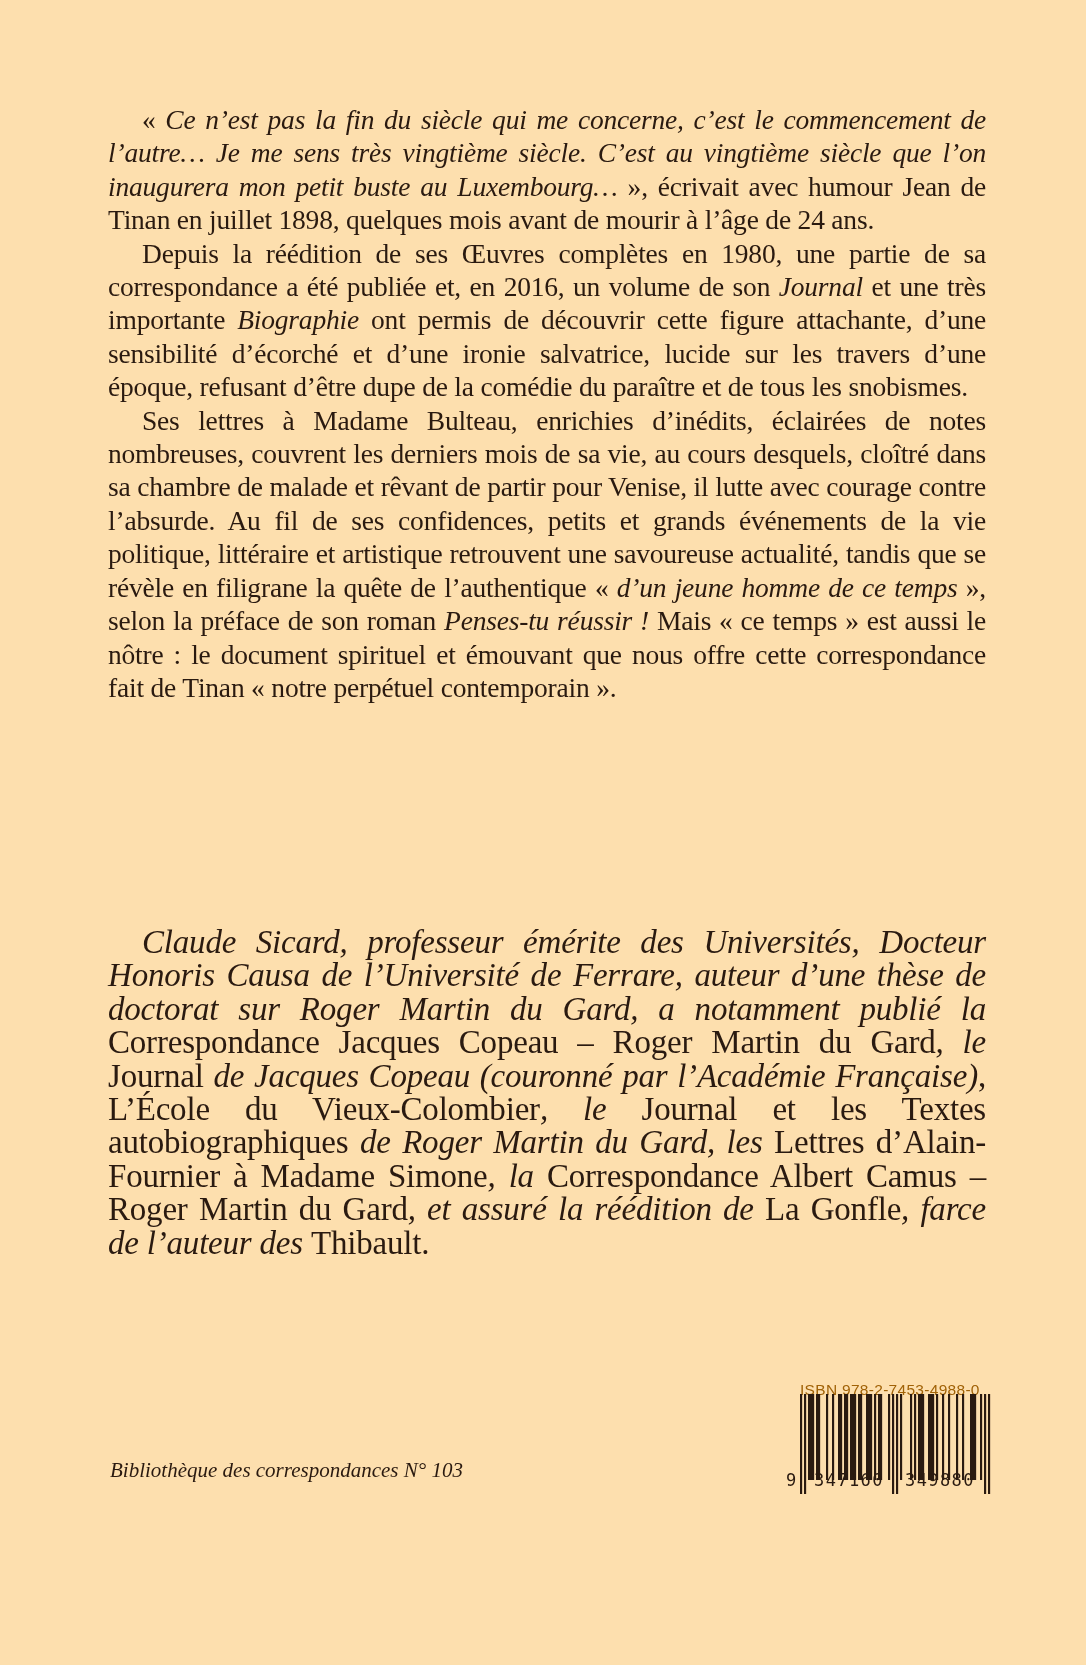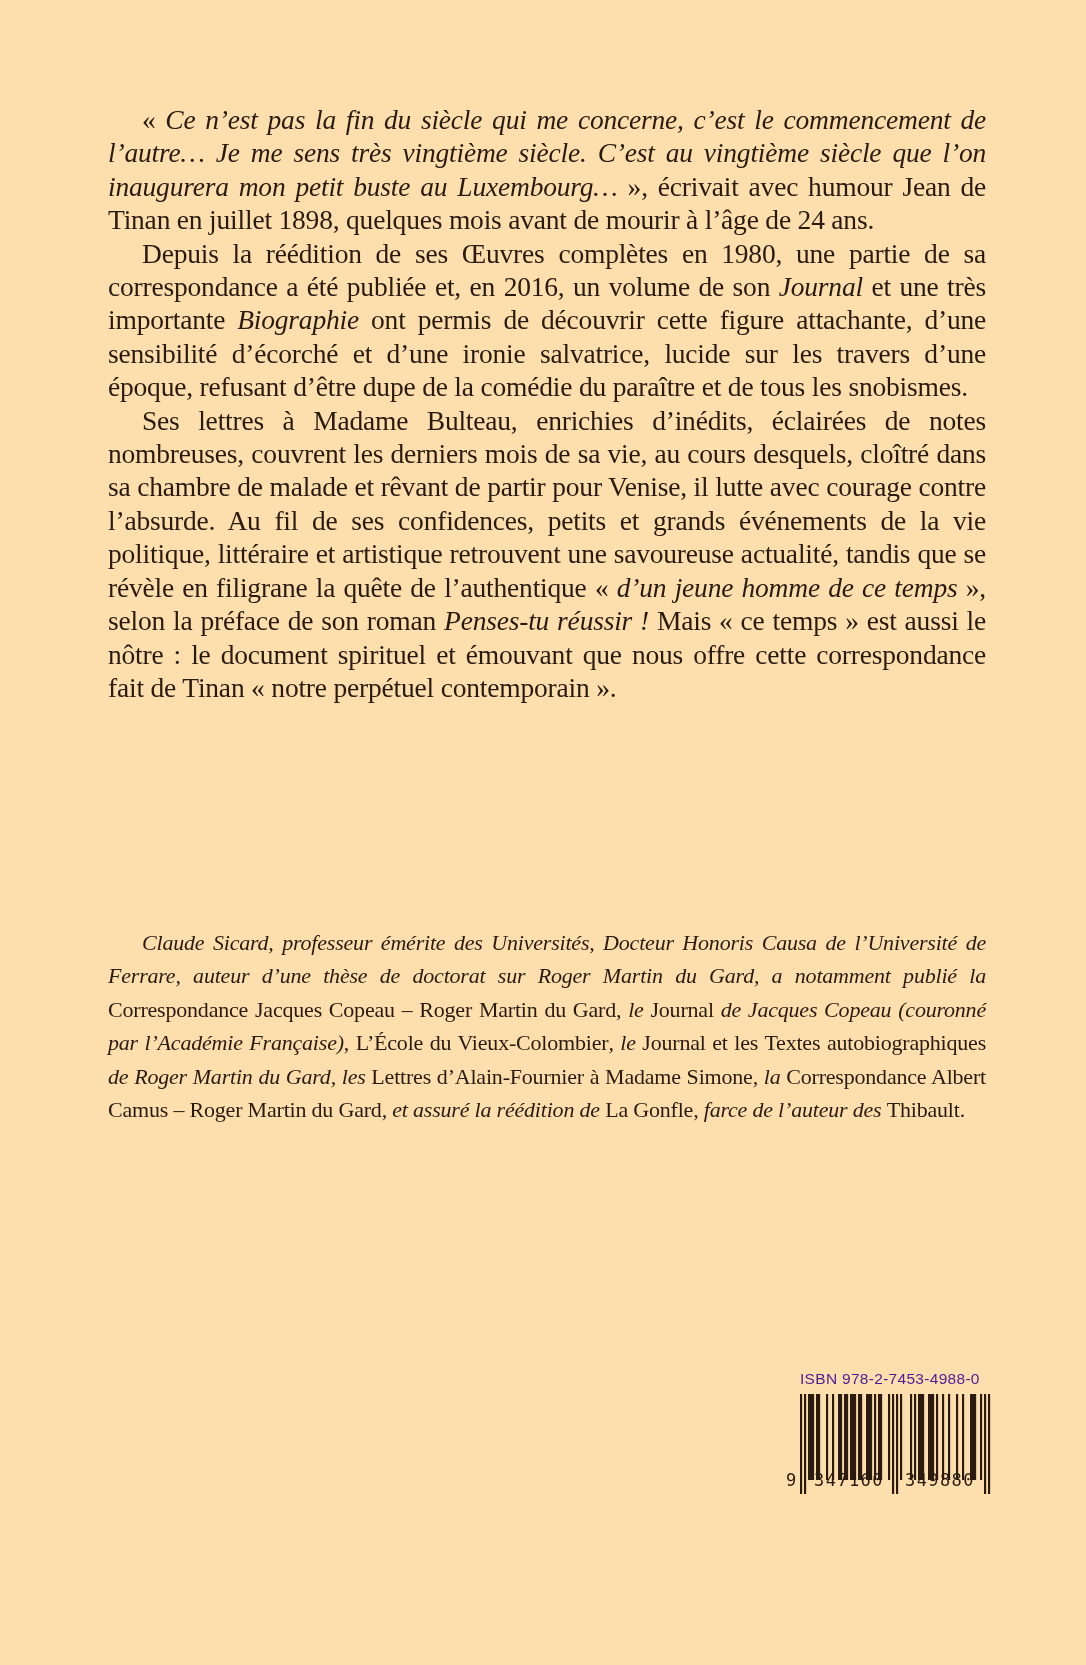--- a/index.html
+++ b/index.html
@@ -22,40 +22,40 @@
     font-size: 27.5px;
     line-height: 33.4px;
     text-align: justify;
     letter-spacing: -0.2px;
   }
   .body-text p { margin: 0; text-indent: 34px; }
   .bio {
     position: absolute;
     left: 108px; top: 926px; width: 878px;
     font-family: "Liberation Serif", "DejaVu Serif", serif;
-    font-size: 22px;
+    font-size: 33px;
     line-height: 33.4px;
     text-align: justify;
     letter-spacing: -0.2px;
   }
   .bio p { margin: 0; text-indent: 34px; }
   i { font-style: italic; }
   .series {
     position: absolute; left: 110px; top: 1458px;
     font-family: "Liberation Serif", "DejaVu Serif", serif;
     font-style: italic; font-size: 21px;
   }
   .isbn-block {
     position: absolute; left: 800px; top: 1370px; width: 200px; height: 130px;
   }
   .isbn-label {
-    position: absolute; left: 0; top: 0;
+    position: absolute; left: 0; top: 11px;
     font-family: "Liberation Sans", "DejaVu Sans", sans-serif;
     font-size: 15.5px; letter-spacing: 0.3px; white-space: nowrap;
-    color: #4c1d95;
+    color: #a16207;
   }
   .barcode-svg { position: absolute; left: 0; top: 24px; }
   .barcode-digits {
     position: absolute; top: 100px;
     font-family: "DejaVu Sans Mono", "Liberation Mono", monospace;
     font-size: 17px; color: #2a1a10; white-space: nowrap;
   }
 </style>
 </head>
 <body>
@@ -65,20 +65,21 @@
   <div class="body-text" id="blurb">
       <p><span>« </span><i>Ce n’est pas la fin du siècle qui me concerne, c’est le commencement de l’autre… Je me sens très vingtième siècle. C’est au vingtième siècle que l’on inaugurera mon petit buste au Luxembourg…</i><span> », écrivait avec humour Jean de Tinan en juillet 1898, quelques mois avant de mourir à l’âge de 24 ans.</span></p>
       <p><span>Depuis la réédition de ses Œuvres complètes en 1980, une partie de sa correspondance a été publiée et, en 2016, un volume de son </span><i>Journal</i><span> et une très importante </span><i>Biographie</i><span> ont permis de découvrir cette figure attachante, d’une sensibilité d’écorché et d’une ironie salvatrice, lucide sur les travers d’une époque, refusant d’être dupe de la comédie du paraître et de tous les snobismes.</span></p>
       <p><span>Ses lettres à Madame Bulteau, enrichies d’inédits, éclairées de notes nombreuses, couvrent les derniers mois de sa vie, au cours desquels, cloîtré dans sa chambre de malade et rêvant de partir pour Venise, il lutte avec courage contre l’absurde. Au fil de ses confidences, petits et grands événements de la vie politique, littéraire et artistique retrouvent une savoureuse actualité, tandis que se révèle en filigrane la quête de l’authentique « </span><i>d’un jeune homme de ce temps</i><span> », selon la préface de son roman </span><i>Penses-tu réussir !</i><span> Mais « ce temps » est aussi le nôtre : le document spirituel et émouvant que nous offre cette correspondance fait de Tinan « notre perpétuel contemporain ».</span></p>
     </div>
 
   <div class="bio" id="bio">
       <p><i>Claude Sicard, professeur émérite des Universités, Docteur Honoris Causa de l’Université de Ferrare, auteur d’une thèse de doctorat sur Roger Martin du Gard, a notamment publié la </i><span>Correspondance Jacques Copeau – Roger Martin du Gard</span><i>, le </i><span>Journal</span><i> de Jacques Copeau (couronné par l’Académie Française)</i><span>, L’École du Vieux-Colombier</span><i>, le </i><span>Journal</span><span> et les </span><span>Textes autobiographiques</span><i> de Roger Martin du Gard, les </i><span>Lettres d’Alain-Fournier à Madame Simone</span><i>, la </i><span>Correspondance Albert Camus – Roger Martin du Gard</span><i>, et assuré la réédition de </i><span>La Gonfle</span><i>, farce de l’auteur des </i><span>Thibault</span><span>.</span></p>
     </div>
 
+  <div class="series">Bibliothèque des correspondances N° 103</div>
 
   <div class="isbn-block">
     <div class="isbn-label">ISBN  978-2-7453-4988-0</div>
     <svg class="barcode-svg" id="barcode-svg" width="200" height="100">
         <rect x="0.00" y="0" width="2.15" height="100" fill="#2a1a10"></rect>
         <rect x="4.00" y="0" width="2.15" height="100" fill="#2a1a10"></rect>
         <rect x="8.00" y="0" width="2.15" height="86" fill="#2a1a10"></rect>
         <rect x="10.00" y="0" width="2.15" height="86" fill="#2a1a10"></rect>
         <rect x="12.00" y="0" width="2.15" height="86" fill="#2a1a10"></rect>
         <rect x="16.00" y="0" width="2.15" height="86" fill="#2a1a10"></rect>

